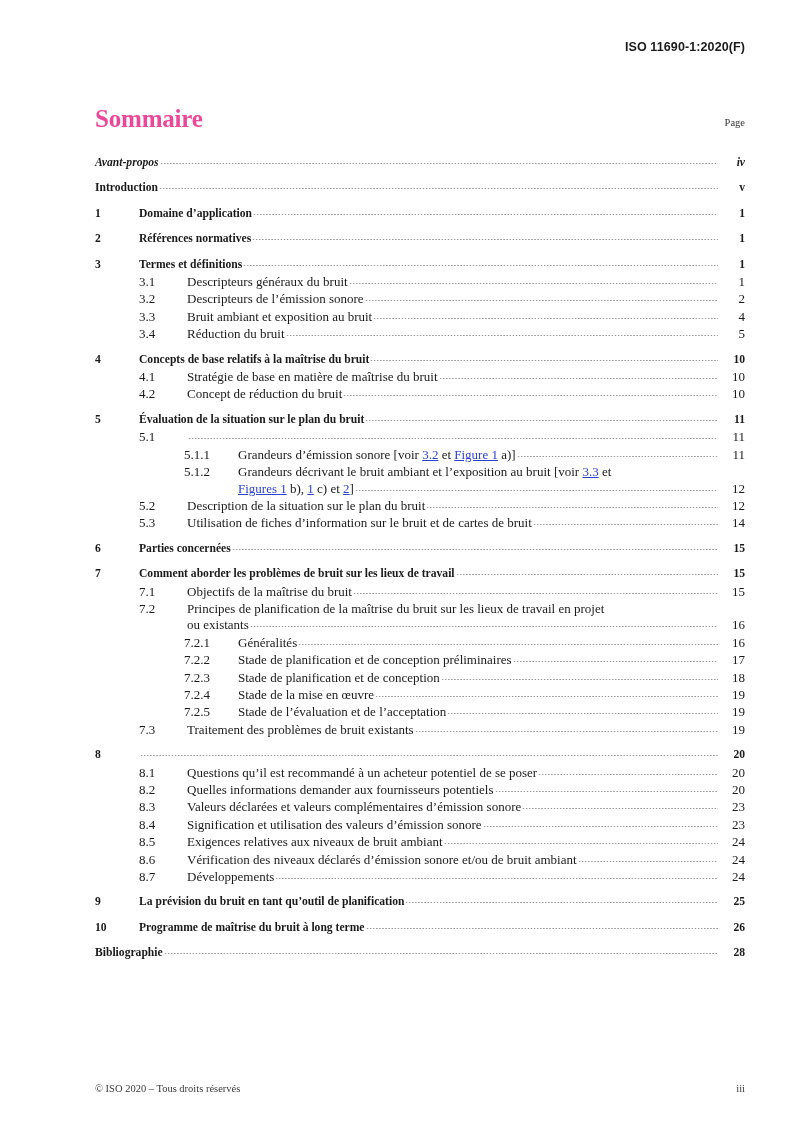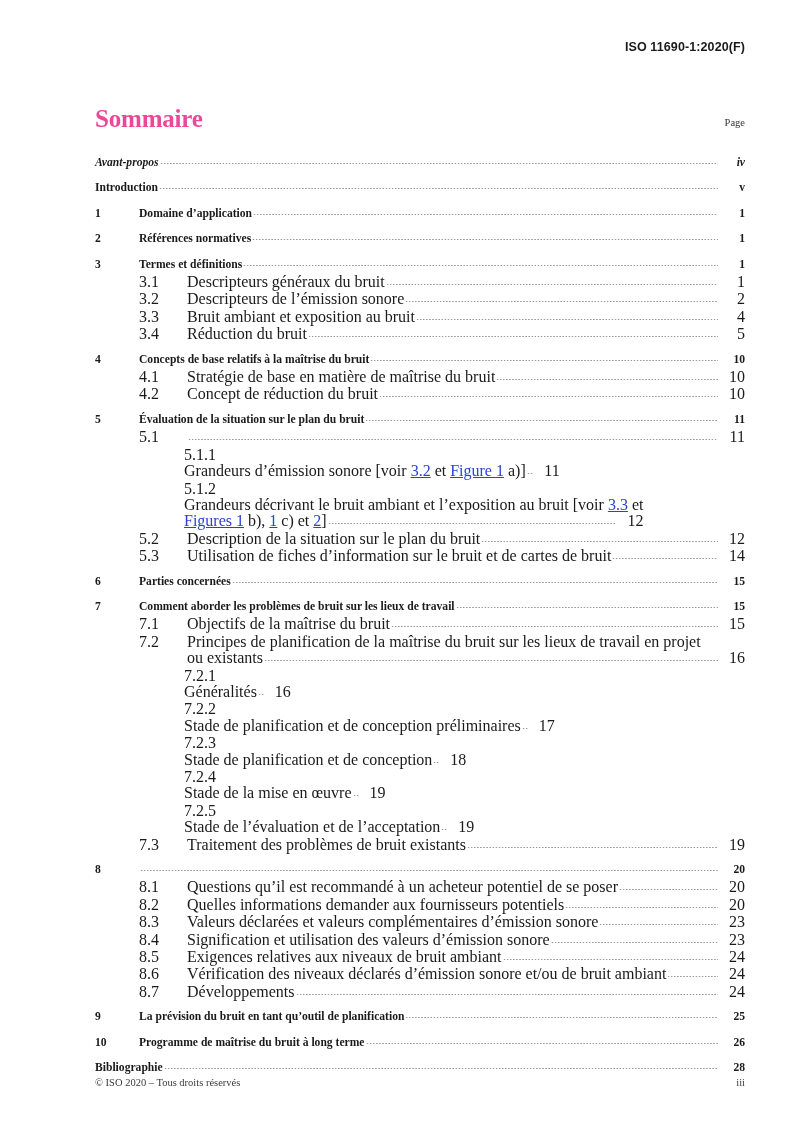--- a/index.html
+++ b/index.html
@@ -66,27 +66,27 @@
     position: absolute;
     top: 155px;
     left: 95px;
     width: 650px;
   }
 
   .toc-entry {
     display: flex;
     align-items: baseline;
     width: 100%;
-    font-size: 16px;
+    font-size: 13px;
     line-height: 16.4px;
     color: #1a1a1a;
   }
   .toc-entry.lvl1 { margin-top: 9px; font-weight: bold; font-size: 11.6px; }
   .toc-entry.lvl2 { margin-top: 1px; font-weight: normal; }
-  .toc-entry.lvl3 { margin-top: 1px; font-weight: normal; flex-direction: column; }
+  .toc-entry.lvl3 { margin-top: 1px; font-weight: normal; }
   .toc-entry:first-child { margin-top: 0; font-style: italic; }
 
   .num {
     flex: 0 0 auto;
     white-space: nowrap;
   }
   .toc-entry.lvl1 .num { width: 44px; }
   .toc-entry.lvl2 .num { width: 48px; margin-left: 44px; }
   .toc-entry.lvl3 .num { width: 54px; margin-left: 89px; }
 
@@ -132,21 +132,21 @@
 
   a.xref {
     color: #2a43cf;
     text-decoration: underline;
     text-underline-offset: 1px;
   }
 
   
   .doc-footer {
     position: absolute;
-    bottom: 34px;
+    bottom: 28px;
     left: 95px;
     right: 48px;
     display: flex;
     justify-content: space-between;
     align-items: baseline;
     font-family: "Liberation Serif", serif;
     font-size: 10.5px;
     color: #3a3a3a;
   }
   .folio { font-size: 10.5px; }

